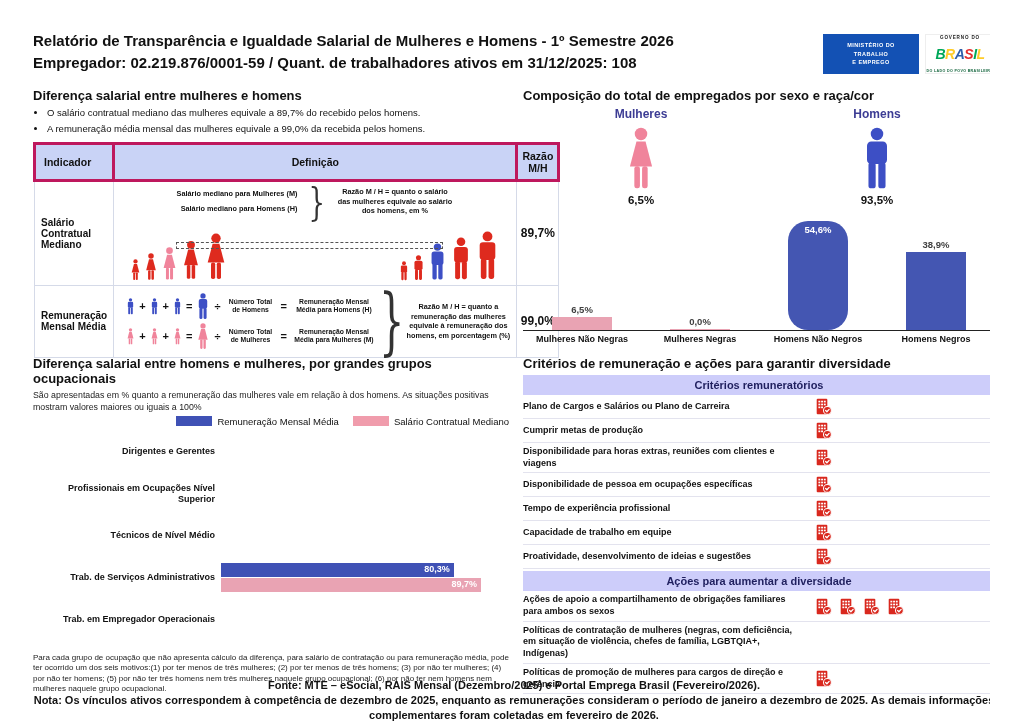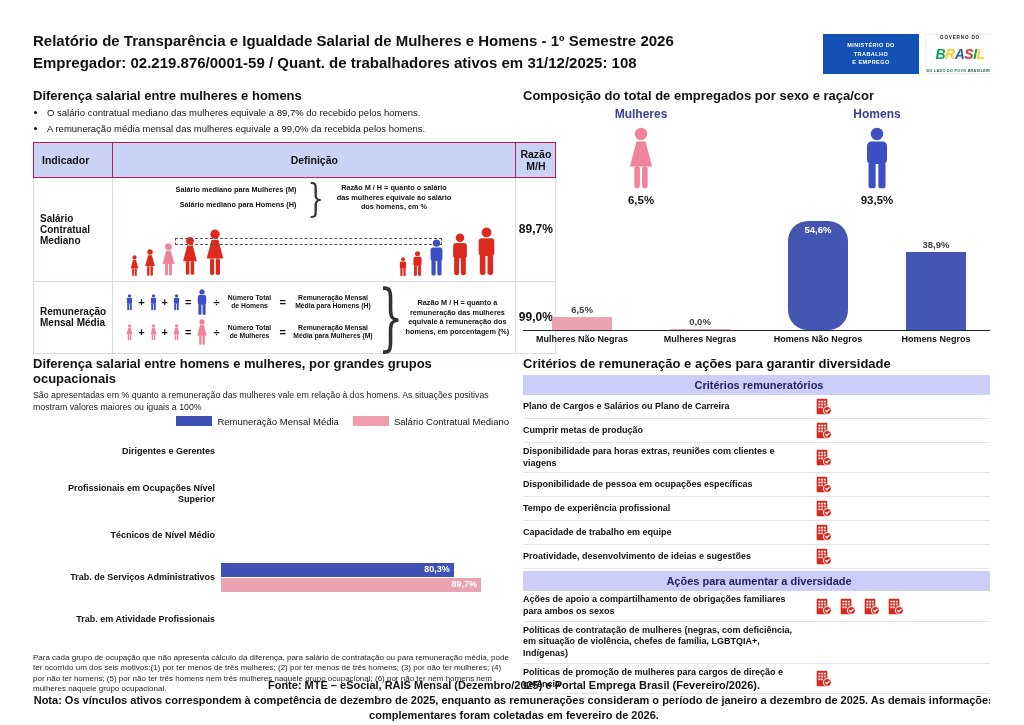--- a/index.html
+++ b/index.html
@@ -21,21 +21,21 @@
   .gov-name{font-size:14px;font-weight:bold;letter-spacing:-0.5px;line-height:1.1;font-style:italic}
   .gov-sub{font-size:3.6px;font-weight:bold;letter-spacing:.1em;color:var(--gov_sub)}
 
   .sec-title{font-size:13px;font-weight:bold;margin-bottom:4px}
 
   
   .sec-tl{position:absolute;left:33px;top:88px;width:478px}
   .bullets{font-size:9.5px;margin:4px 0 8px 14px}
   .bullets li{margin-bottom:5px}
   table.ind{width:100%;border-collapse:collapse;border:1px solid #c6cfe3}
-  table.ind th{background:var(--table_head_bg);font-size:10.5px;padding:5px 4px;border:1px solid #be185d}
+  table.ind th{background:var(--table_head_bg);font-size:10.5px;padding:5px 4px;border:3px solid #be185d}
   table.ind td{border:1px solid #d5dae8;vertical-align:middle}
   .th-ind{width:98px;text-align:left;padding-left:8px!important}
   .th-raz{width:76px}
   td.ind-name{font-size:10px;font-weight:bold;padding:4px 6px}
   td.ratio{font-size:12px;font-weight:bold;text-align:center}
   .def-cell{padding:4px 6px}
   .def1-top{display:flex;align-items:center;justify-content:center;gap:9px}
   .def1-lines{font-size:7.3px;font-weight:bold;text-align:right;line-height:2.1}
   .brace{font-family:"DejaVu Serif",serif;font-size:26px;font-weight:200;color:#333;transform:scaleY(1.5);margin:0 2px}
   .brace.tall{font-size:40px;transform:scaleY(1.8)}
@@ -350,21 +350,21 @@
             <div class="occ-bar blue" style="width: 80.3%;">
               <span class="occ-val">80,3%</span>
             </div>
             <div class="occ-bar pink" style="width: 89.7%;">
               <span class="occ-val">89,7%</span>
             </div>
           </div>
         </div>
       </div>
       <div class="occ-row">
-        <div class="occ-label">Trab. em Atividade Profissionais</div>
+        <div class="occ-label">Trab. em Empregador Operacionais</div>
         <div class="occ-track"></div>
       </div>
     </div>
     <div class="occ-note">Para cada grupo de ocupação que não apresenta cálculo da diferença, para salário de contratação ou para remuneração média, pode ter ocorrido um dos seis motivos:(1) por ter menos de três mulheres; (2) por ter menos de três homens; (3) por não ter mulheres; (4) por não ter homens; (5) por não ter três homens nem três mulheres naquele grupo ocupacional; (6) por não ter nem homens nem mulheres naquele grupo ocupacional.</div>
   </section>
 
   <section class="sec-br">
     <div class="sec-title">Critérios de remuneração e ações para garantir diversidade</div>
     <div class="band">Critérios remuneratórios</div>
     <div class="crit-row">

